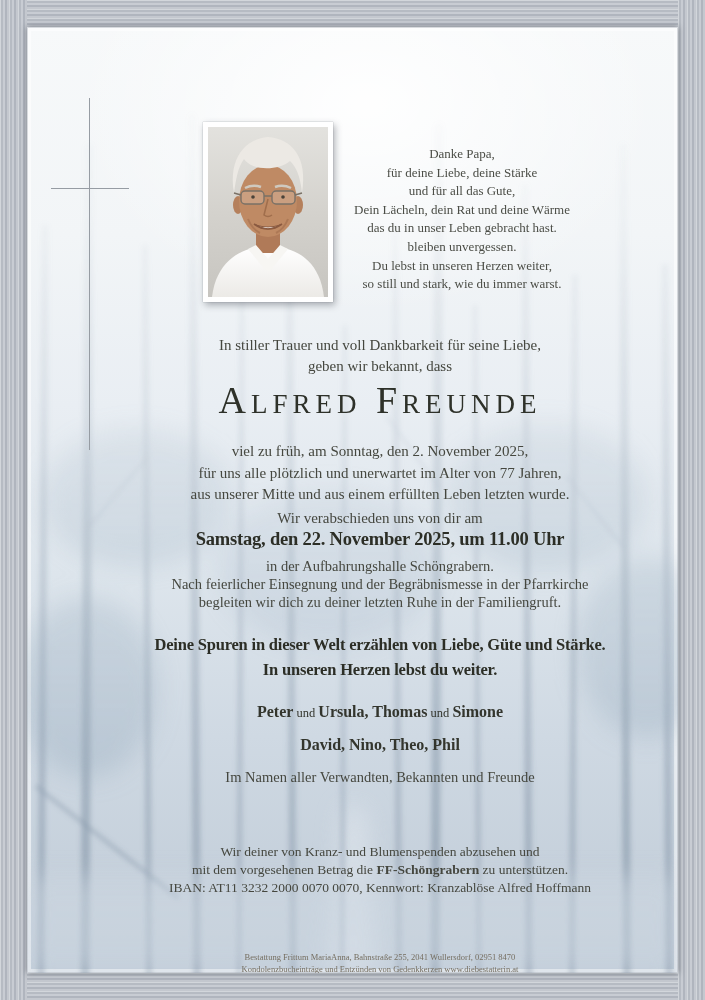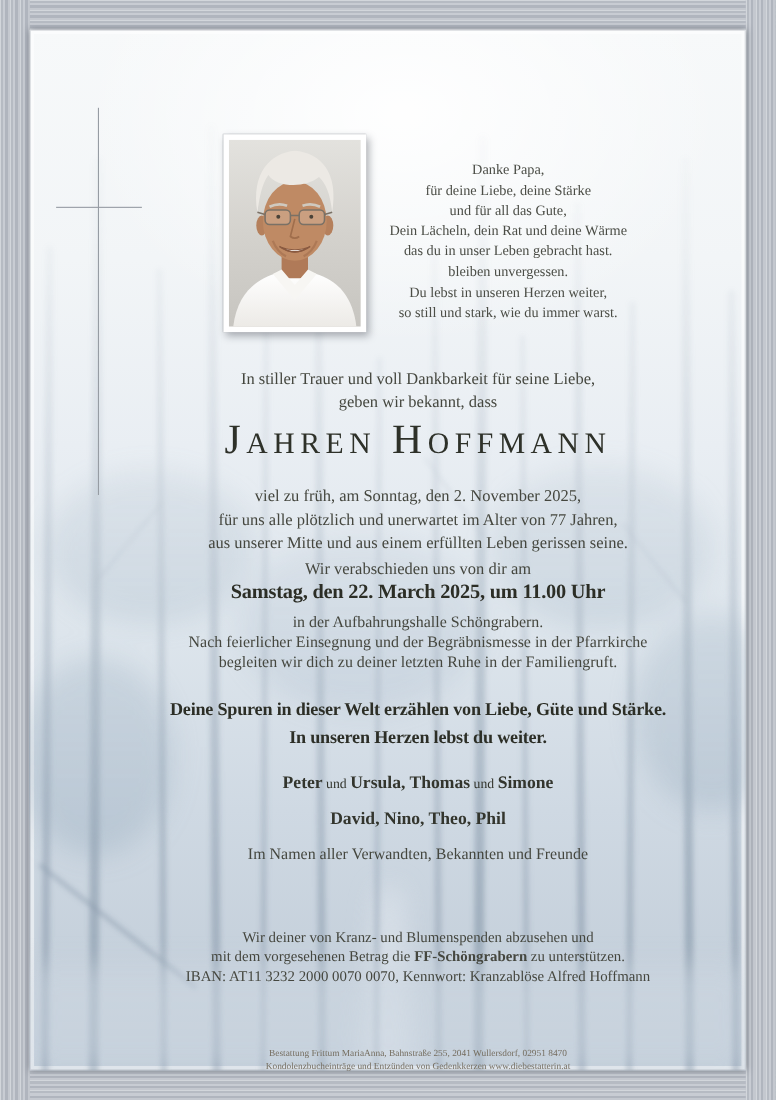--- a/index.html
+++ b/index.html
@@ -165,31 +165,31 @@
       <div>Du lebst in unseren Herzen weiter,</div>
       <div>so still und stark, wie du immer warst.</div>
     </div>
 
     <div class="content">
       <div class="block intro">
         <div>In stiller Trauer und voll Dankbarkeit für seine Liebe,</div>
         <div>geben wir bekannt, dass</div>
       </div>
 
-      <div class="block name">Jahren Hoffmann</div>
+      <div class="block name">Alfred Freunde</div>
 
       <div class="block death">
         <div>viel zu früh, am Sonntag, den 2. November 2025,</div>
         <div>für uns alle plötzlich und unerwartet im Alter von 77 Jahren,</div>
-        <div>aus unserer Mitte und aus einem erfüllten Leben gerissen seine.</div>
+        <div>aus unserer Mitte und aus einem erfüllten Leben letzten wurde.</div>
       </div>
 
       <div class="block farewell-intro">Wir verabschieden uns von dir am</div>
 
-      <div class="block datetime">Samstag, den 22. March 2025, um 11.00 Uhr</div>
+      <div class="block datetime">Samstag, den 22. November 2025, um 11.00 Uhr</div>
 
       <div class="block venue">
         <div>in der Aufbahrungshalle Schöngrabern.</div>
         <div>Nach feierlicher Einsegnung und der Begräbnismesse in der Pfarrkirche</div>
         <div>begleiten wir dich zu deiner letzten Ruhe in der Familiengruft.</div>
       </div>
 
       <div class="block tribute">
         <div>Deine Spuren in dieser Welt erzählen von Liebe, Güte und Stärke.</div>
         <div>In unseren Herzen lebst du weiter.</div>

